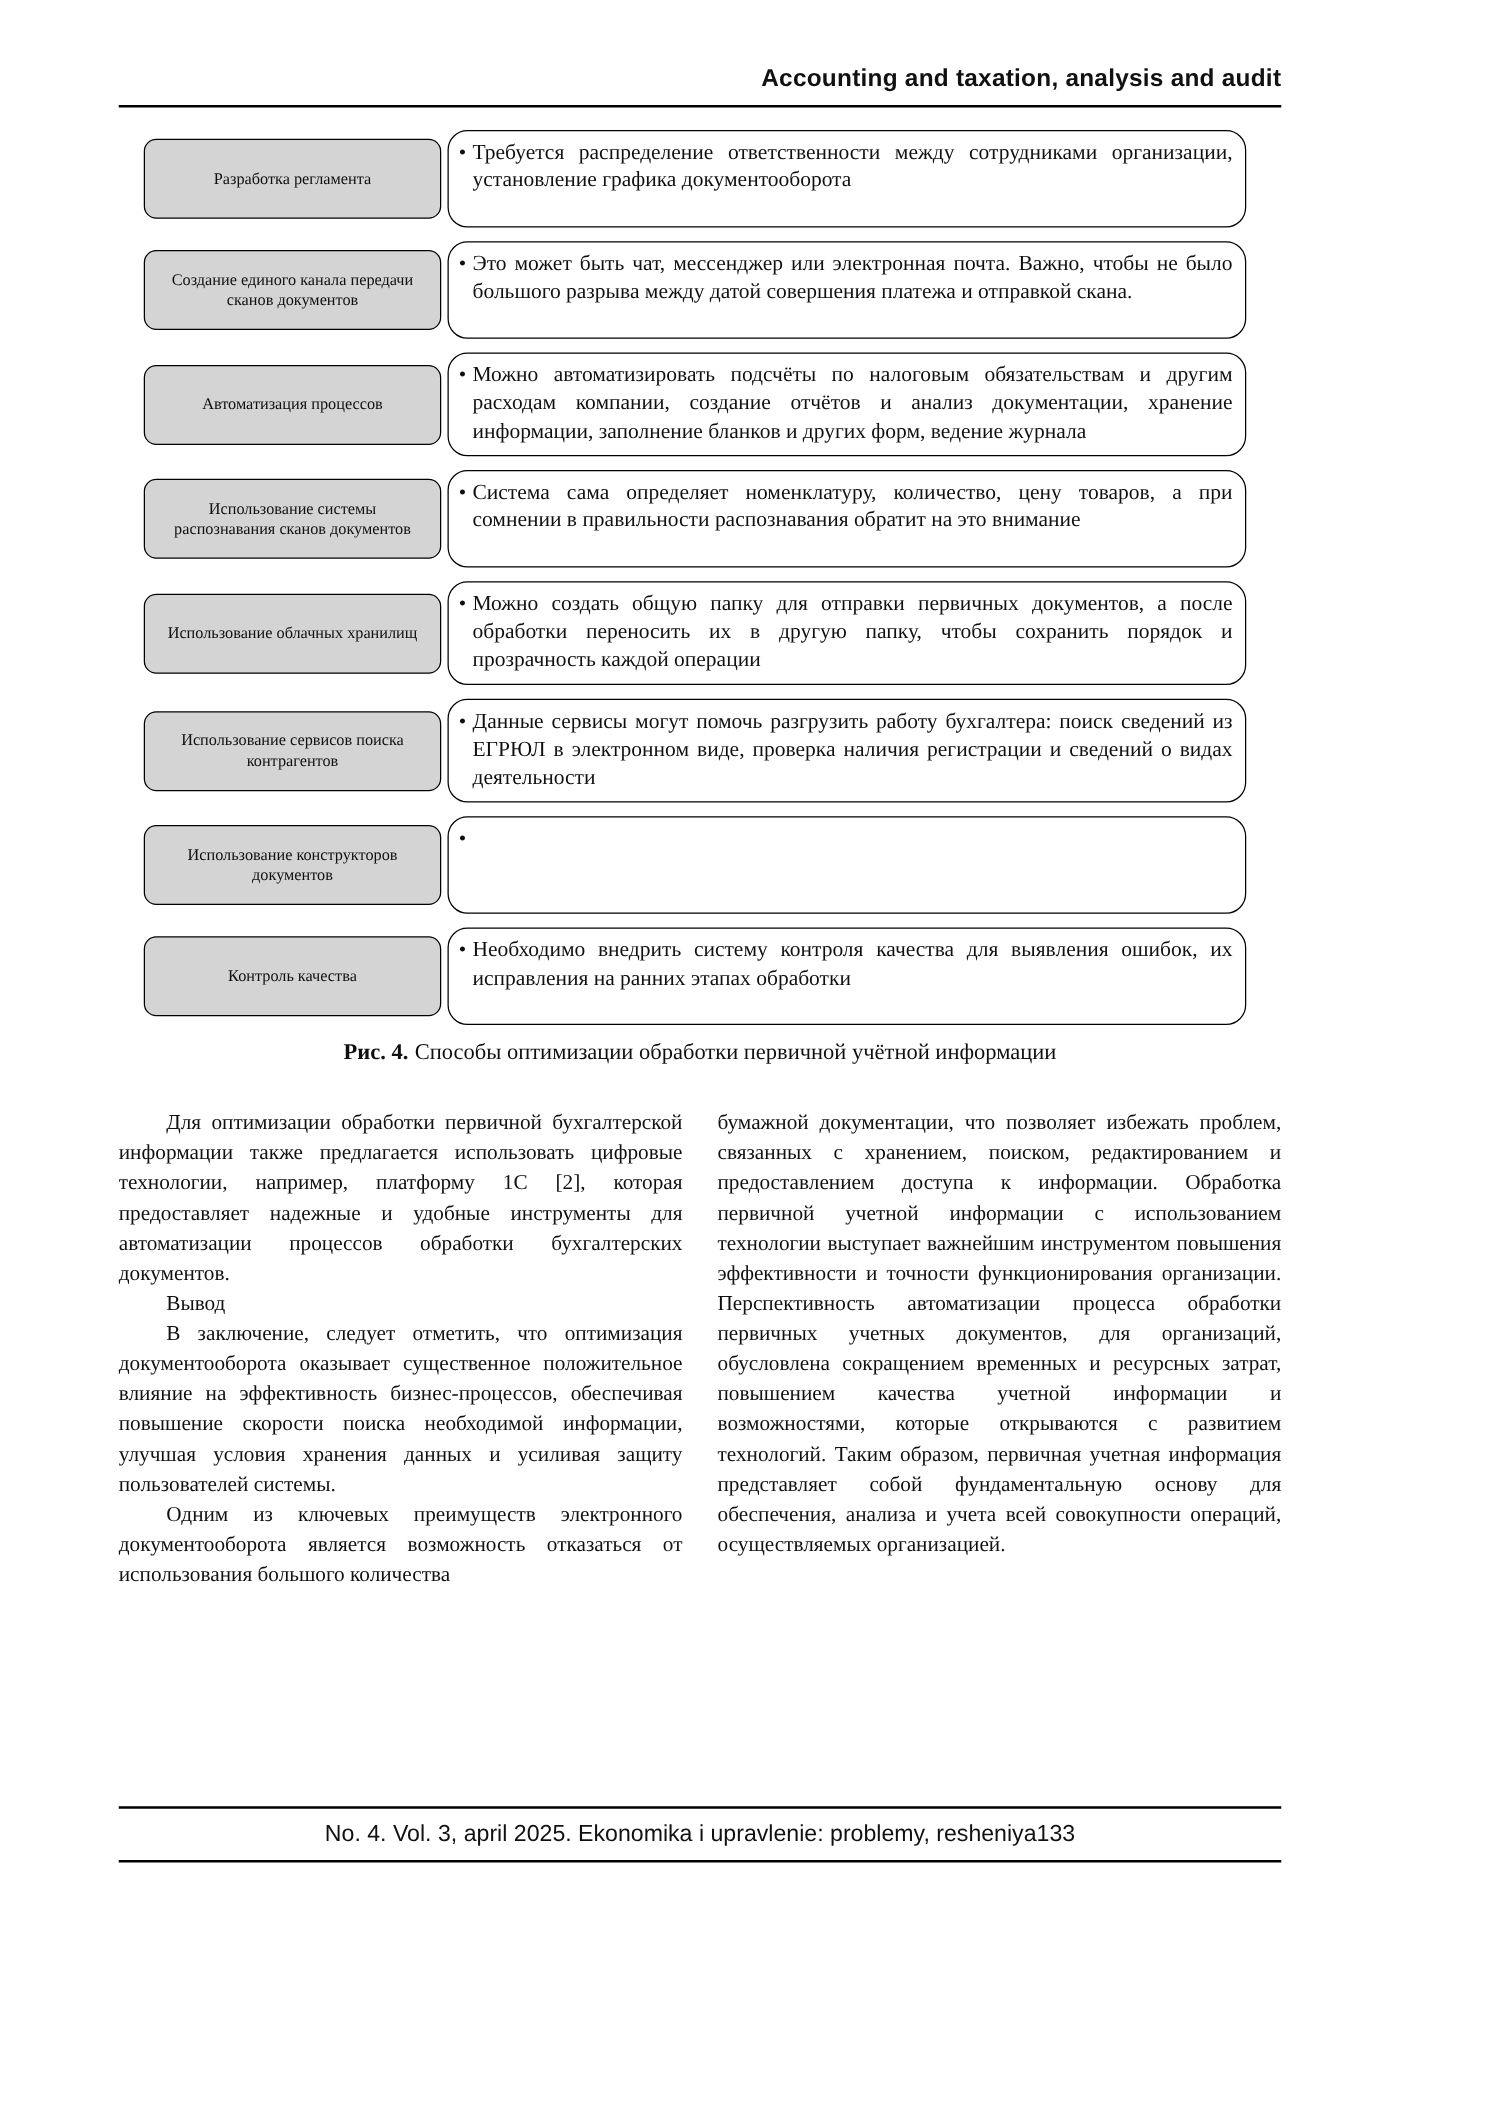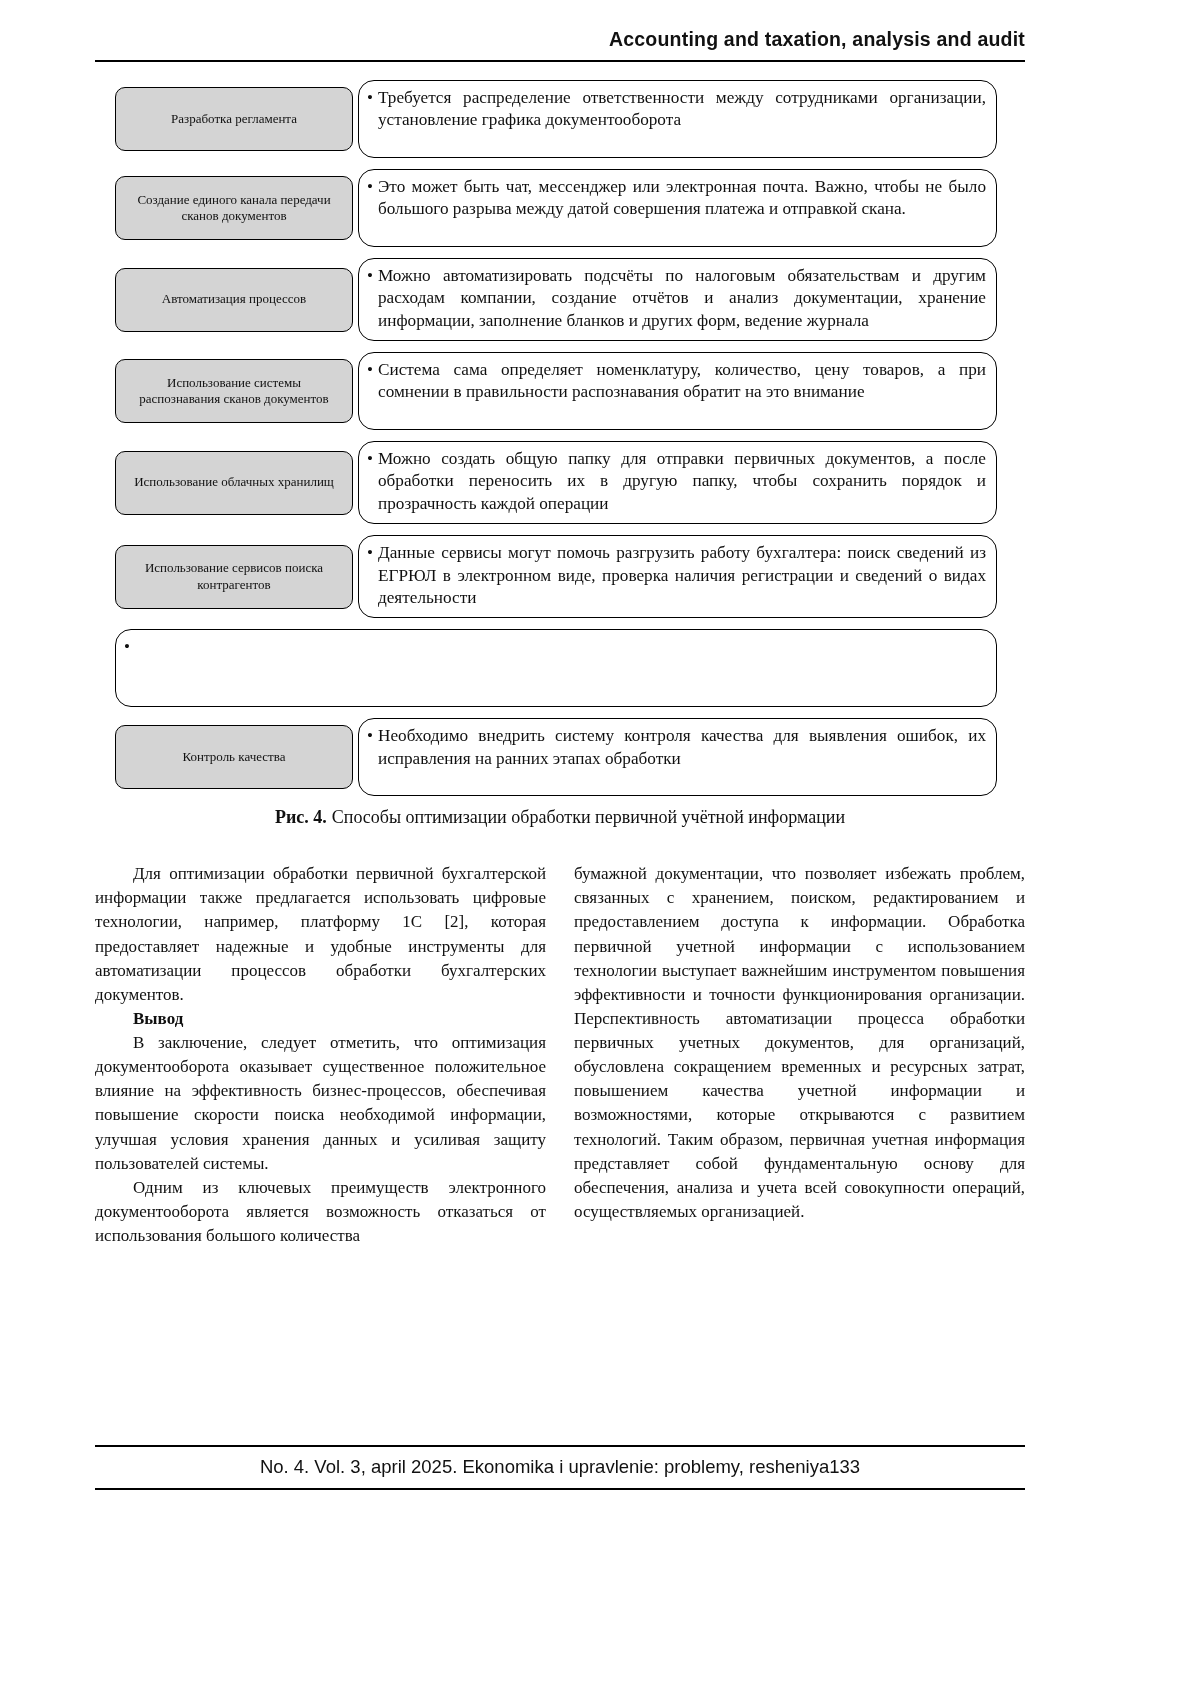--- a/index.html
+++ b/index.html
@@ -18,21 +18,21 @@
     overflow:hidden;
   }
   .content{
     position:absolute;
     left:95px;
     top:0;
     width:930px;
   }
   
   .header{
-    padding-top:28px;
+    padding-top:52px;
     text-align:right;
     font-family:"Liberation Sans", sans-serif;
     font-weight:bold;
     font-size:19.5px;
     letter-spacing:.2px;
     color:#111;
   }
   .header-rule{
     border:0;
     border-top:2.5px solid var(--line);
@@ -99,21 +99,21 @@
   .col{flex:1;}
   .body-text p{
     margin:0;
     font-size:17px;
     line-height:1.42;
     text-align:justify;
     hyphens:auto;
     -webkit-hyphens:auto;
   }
   .indent{text-indent:38px;}
-  .heading{font-weight:bold;}
+  .heading{font-weight:normal;}
   
   .footer{
     position:absolute;
     left:95px;
     top:1445px;
     width:930px;
     font-family:"Liberation Sans", sans-serif;
     font-size:18.5px;
     color:#111;
   }
@@ -194,20 +194,23 @@
         <div class="fig-label">
           <span>Использование сервисов поиска контрагентов</span>
         </div>
         <div class="fig-desc">
           <span class="bullet">•</span>
           <div class="desc-text">Данные сервисы могут помочь разгрузить работу бухгалтера: поиск сведений из ЕГРЮЛ в электронном виде, проверка наличия регистрации и сведений о видах деятельности</div>
         </div>
       </div>
 
       <div class="fig-row">
+        <div class="fig-label">
+          <span>Использование конструкторов документов</span>
+        </div>
         <div class="fig-desc">
           <span class="bullet">•</span>
         </div>
       </div>
 
       <div class="fig-row">
         <div class="fig-label">
           <span>Контроль качества</span>
         </div>
         <div class="fig-desc">

